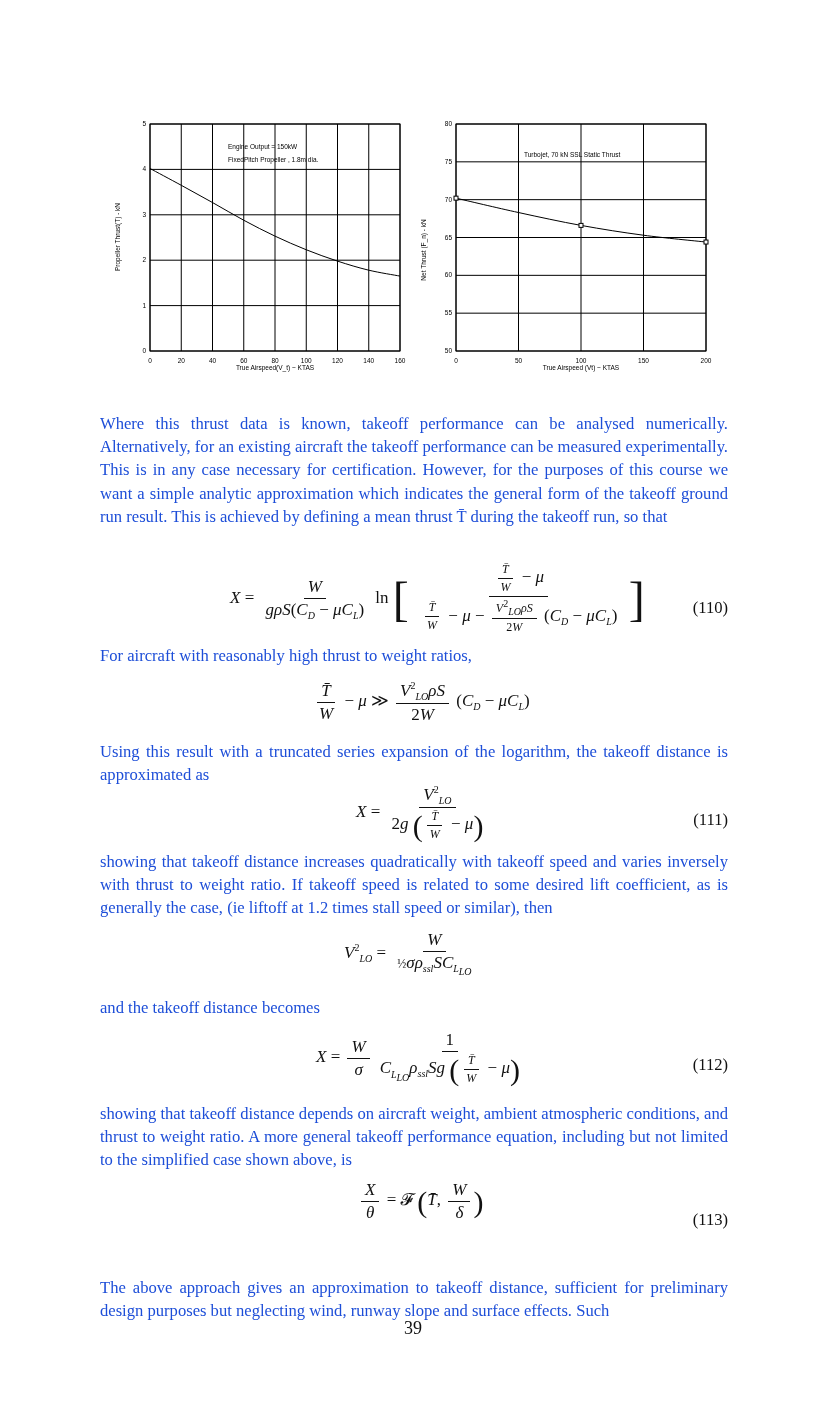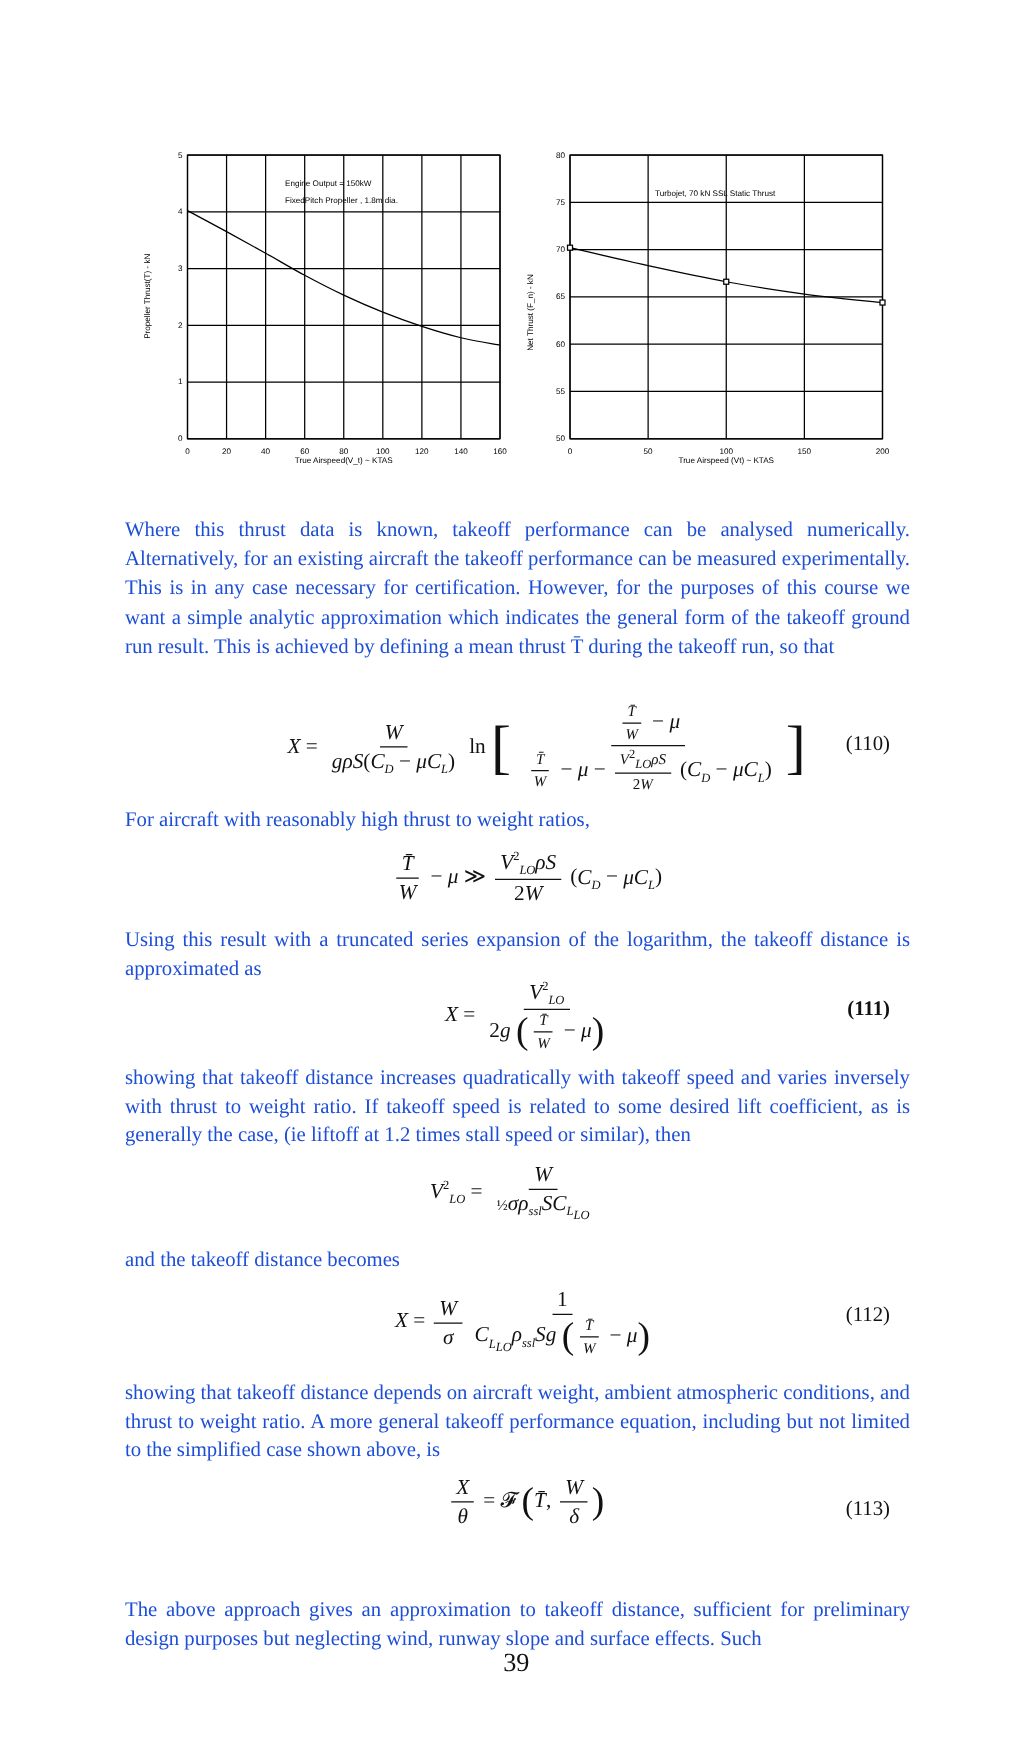--- a/index.html
+++ b/index.html
@@ -1,29 +1,29 @@
 <!DOCTYPE html>
 <html><head>
 <meta charset="utf-8">
 <style>
   html, body { margin: 0; padding: 0; background: #ffffff; }
   body { width: 826px; height: 1403px; position: relative; overflow: hidden; color: #111; }
   svg text { font-family: "Liberation Sans", sans-serif; }
   .para { position: absolute; left: 100px; width: 628px; font-family: "Liberation Serif", serif; font-size: 16.6px; line-height: 23.2px; text-align: justify; color: #1d4ed8; }
   .eq { position: absolute; font-family: "Liberation Serif", serif; font-size: 17px; color: #111; }
-  .eqnum { position: absolute; right: 114px; font-family: "Liberation Serif", serif; font-size: 16.6px; }
+  .eqnum { position: absolute; right: 98px; font-family: "Liberation Serif", serif; font-size: 16.6px; margin-top: 13px; }
   .frac { display: inline-flex; flex-direction: column; align-items: center; vertical-align: middle; margin: 0 3px; }
   .frac > .num { border-bottom: 1px solid #111; padding: 0 4px 1px; }
   .frac > .den { padding: 1px 4px 0; }
   .small { font-size: 12px; }
   i { font-style: italic; }
   sub, sup { font-size: 10px; }
   .bracket { font-size: 48px; font-weight: 100; vertical-align: middle; line-height: 1; }
   .paren { font-size: 30px; vertical-align: middle; line-height: 1; }
-  .pagenum { position: absolute; top: 1318px; left: 0; width: 826px; text-align: center; font-family: "Liberation Serif", serif; font-size: 21px; }
+  .pagenum { position: absolute; top: 1318px; left: 0; width: 826px; text-align: center; font-family: "Liberation Serif", serif; font-size: 18px; }
 </style>
 </head>
 <body>
 
 <svg id="chart-left" width="826" height="400" style="position:absolute;left:0;top:0;">
   <g id="left-grid">
       <line x1="150" y1="124" x2="150" y2="351" stroke="#000" stroke-width="1"></line>
       <line x1="181.25" y1="124" x2="181.25" y2="351" stroke="#000" stroke-width="1"></line>
       <line x1="212.5" y1="124" x2="212.5" y2="351" stroke="#000" stroke-width="1"></line>
       <line x1="243.75" y1="124" x2="243.75" y2="351" stroke="#000" stroke-width="1"></line>
@@ -151,21 +151,21 @@
 <div class="eq" style="top:784px; left:356px;">
   <i>X</i> =
   <span class="frac">
       <span class="num"><i>V</i><sup>2</sup><sub><i>LO</i></sub></span>
       <span class="den">2<i>g</i> <span class="paren">(</span><span class="frac small">
           <span class="num"><i>T̄</i></span>
           <span class="den"><i>W</i></span>
         </span> − <i>μ</i><span class="paren">)</span></span>
     </span>
 </div>
-<div class="eqnum" style="top:797px;font-weight:bold;">(111)</div>
+<div class="eqnum" style="top:797px;">(111)</div>
 
 <div class="para" style="top:850px;">showing that takeoff distance increases quadratically with takeoff speed and varies inversely with thrust to weight ratio. If takeoff speed is related to some desired lift coefficient, as is generally the case, (ie liftoff at 1.2 times stall speed or similar), then</div>
 
 <div class="eq" style="top:930px; left:344px;text-align:right;">
   <i>V</i><sup>2</sup><sub><i>LO</i></sub> =
   <span class="frac">
       <span class="num"><i>W</i></span>
       <span class="den"><span class="small">½</span><i>σρ<sub>ssl</sub>SC<sub>L<sub>LO</sub></sub></i></span>
     </span>
 </div>

